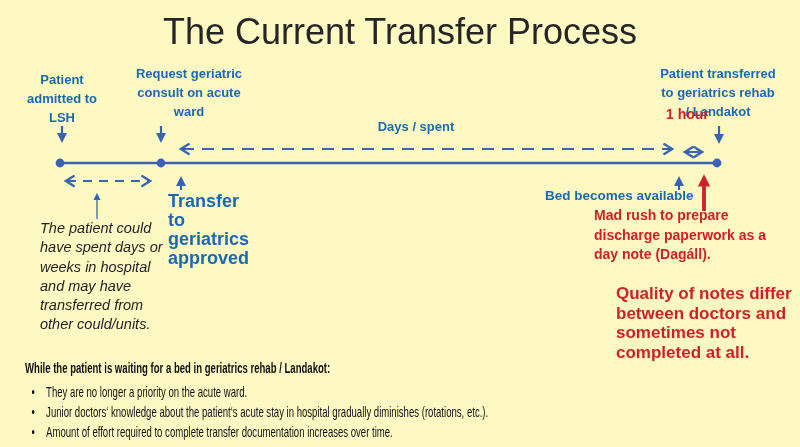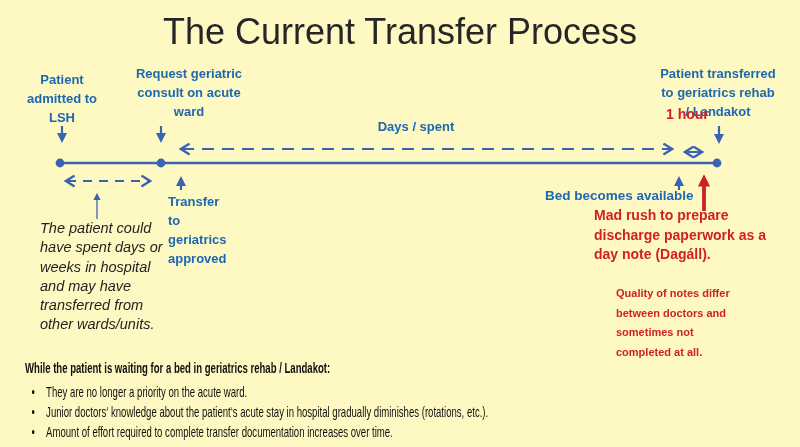--- a/index.html
+++ b/index.html
@@ -14,24 +14,24 @@
   .title{
     top:11px;left:0;width:800px;text-align:center;
     font-size:36px;font-weight:300;color:#262626;letter-spacing:0px;
   }
   .toplabel{font-size:13px;line-height:19px;text-align:center;}
   .lbl-admitted{left:12px;top:64px;width:100px;margin-top:6px;}
   .lbl-request{left:100px;top:64px;width:122px;margin-left:28px;}
   .lbl-transferred{left:645px;top:64px;width:146px;}
   .lbl-days{left:355px;top:119px;width:122px;text-align:center;font-size:13px;}
   .lbl-hour{left:666px;top:106px;font-size:14px;}
-  .lbl-approved{left:168px;top:192px;font-size:13px;line-height:19px;}
+  .lbl-approved{left:168px;top:192px;font-size:18px;line-height:19px;}
   .lbl-bed{left:545px;top:188px;font-size:13.5px;}
   .note-rush{left:594px;top:206px;font-size:14px;line-height:19.5px;}
-  .note-quality{left:616px;top:284px;font-size:11px;line-height:19.5px;}
+  .note-quality{left:616px;top:284px;font-size:17px;line-height:19.5px;}
   .note-history{
     left:40px;top:219px;width:170px;font-size:14.5px;line-height:19.3px;
     font-style:italic;color:#1f1f1f;
   }
   .footer{
     left:25px;top:359px;width:1160px;color:#111111;
     transform:scaleX(0.66);transform-origin:0 0;font-size:14.5px;
   }
   .footer-heading{font-weight:bold;line-height:19px;}
   .footer ul{list-style:none;margin:4px 0 0 0;padding:0;}
@@ -100,21 +100,21 @@
 to
 geriatrics
 approved</div>
   <div class="abs blue lbl-bed">Bed becomes available</div>
 
   <div class="abs pre note-history">The patient could
 have spent days or
 weeks in hospital
 and may have
 transferred from
-other wards/units.</div>
+other could/units.</div>
   <div class="abs red pre note-rush">Mad rush to prepare
 discharge paperwork as a
 day note (Dagáll).</div>
   <div class="abs red pre note-quality">Quality of notes differ
 between doctors and
 sometimes not
 completed at all.</div>
 
   <div class="abs footer">
     <div class="footer-heading">While the patient is waiting for a bed in geriatrics rehab / Landakot:</div>

